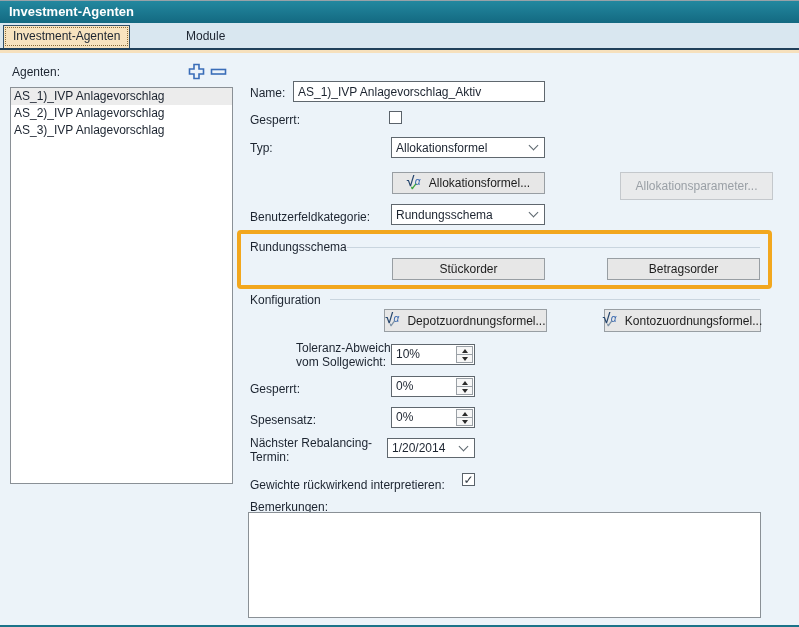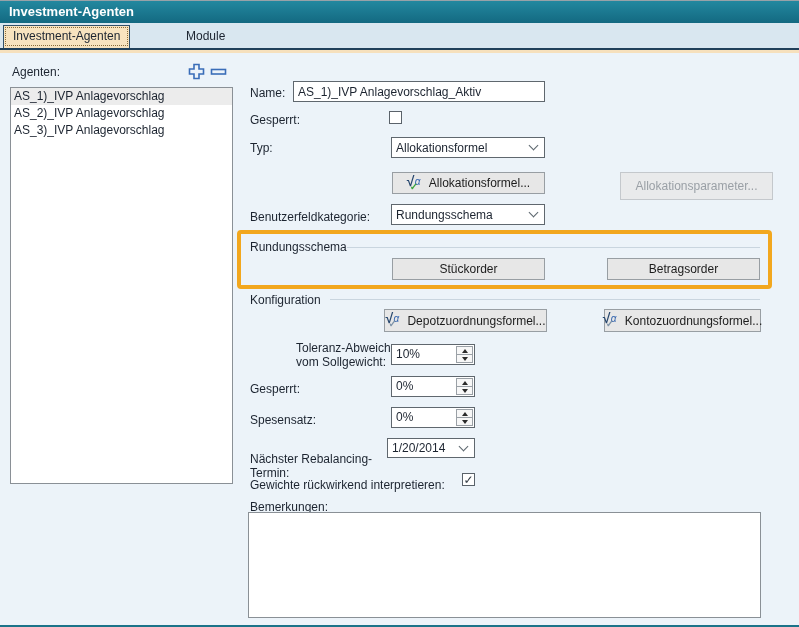--- a/index.html
+++ b/index.html
@@ -200,21 +200,21 @@
     <span class="spinner">
       <span class="sb">
           <span class="tri-up"></span>
         </span>
       <span class="sb">
           <span class="tri-dn"></span>
         </span>
     </span>
   </div>
 
-  <div class="abs lbl" style="left:250px;top:435px;width:130px;margin-top:16px;">Nächster Rebalancing-Termin:</div>
+  <div class="abs lbl" style="left:250px;top:435px;width:130px;">Nächster Rebalancing-Termin:</div>
   <div class="abs combo" style="left:387px;top:437px;width:88px;height:20px;">
     <span>1/20/2014</span>
     <span class="chev"></span>
   </div>
 
   <div class="abs lbl" style="left:250px;top:477px;">Gewichte rückwirkend interpretieren:</div>
   <div class="abs checkbox" style="left:462px;top:472px;">✓</div>
 
   <div class="abs lbl" style="left:250px;top:499px;">Bemerkungen:</div>
   <textarea class="abs remarks" style="left: 248px; top: 511px; width: 513px; height: 106px;" value=""></textarea>

